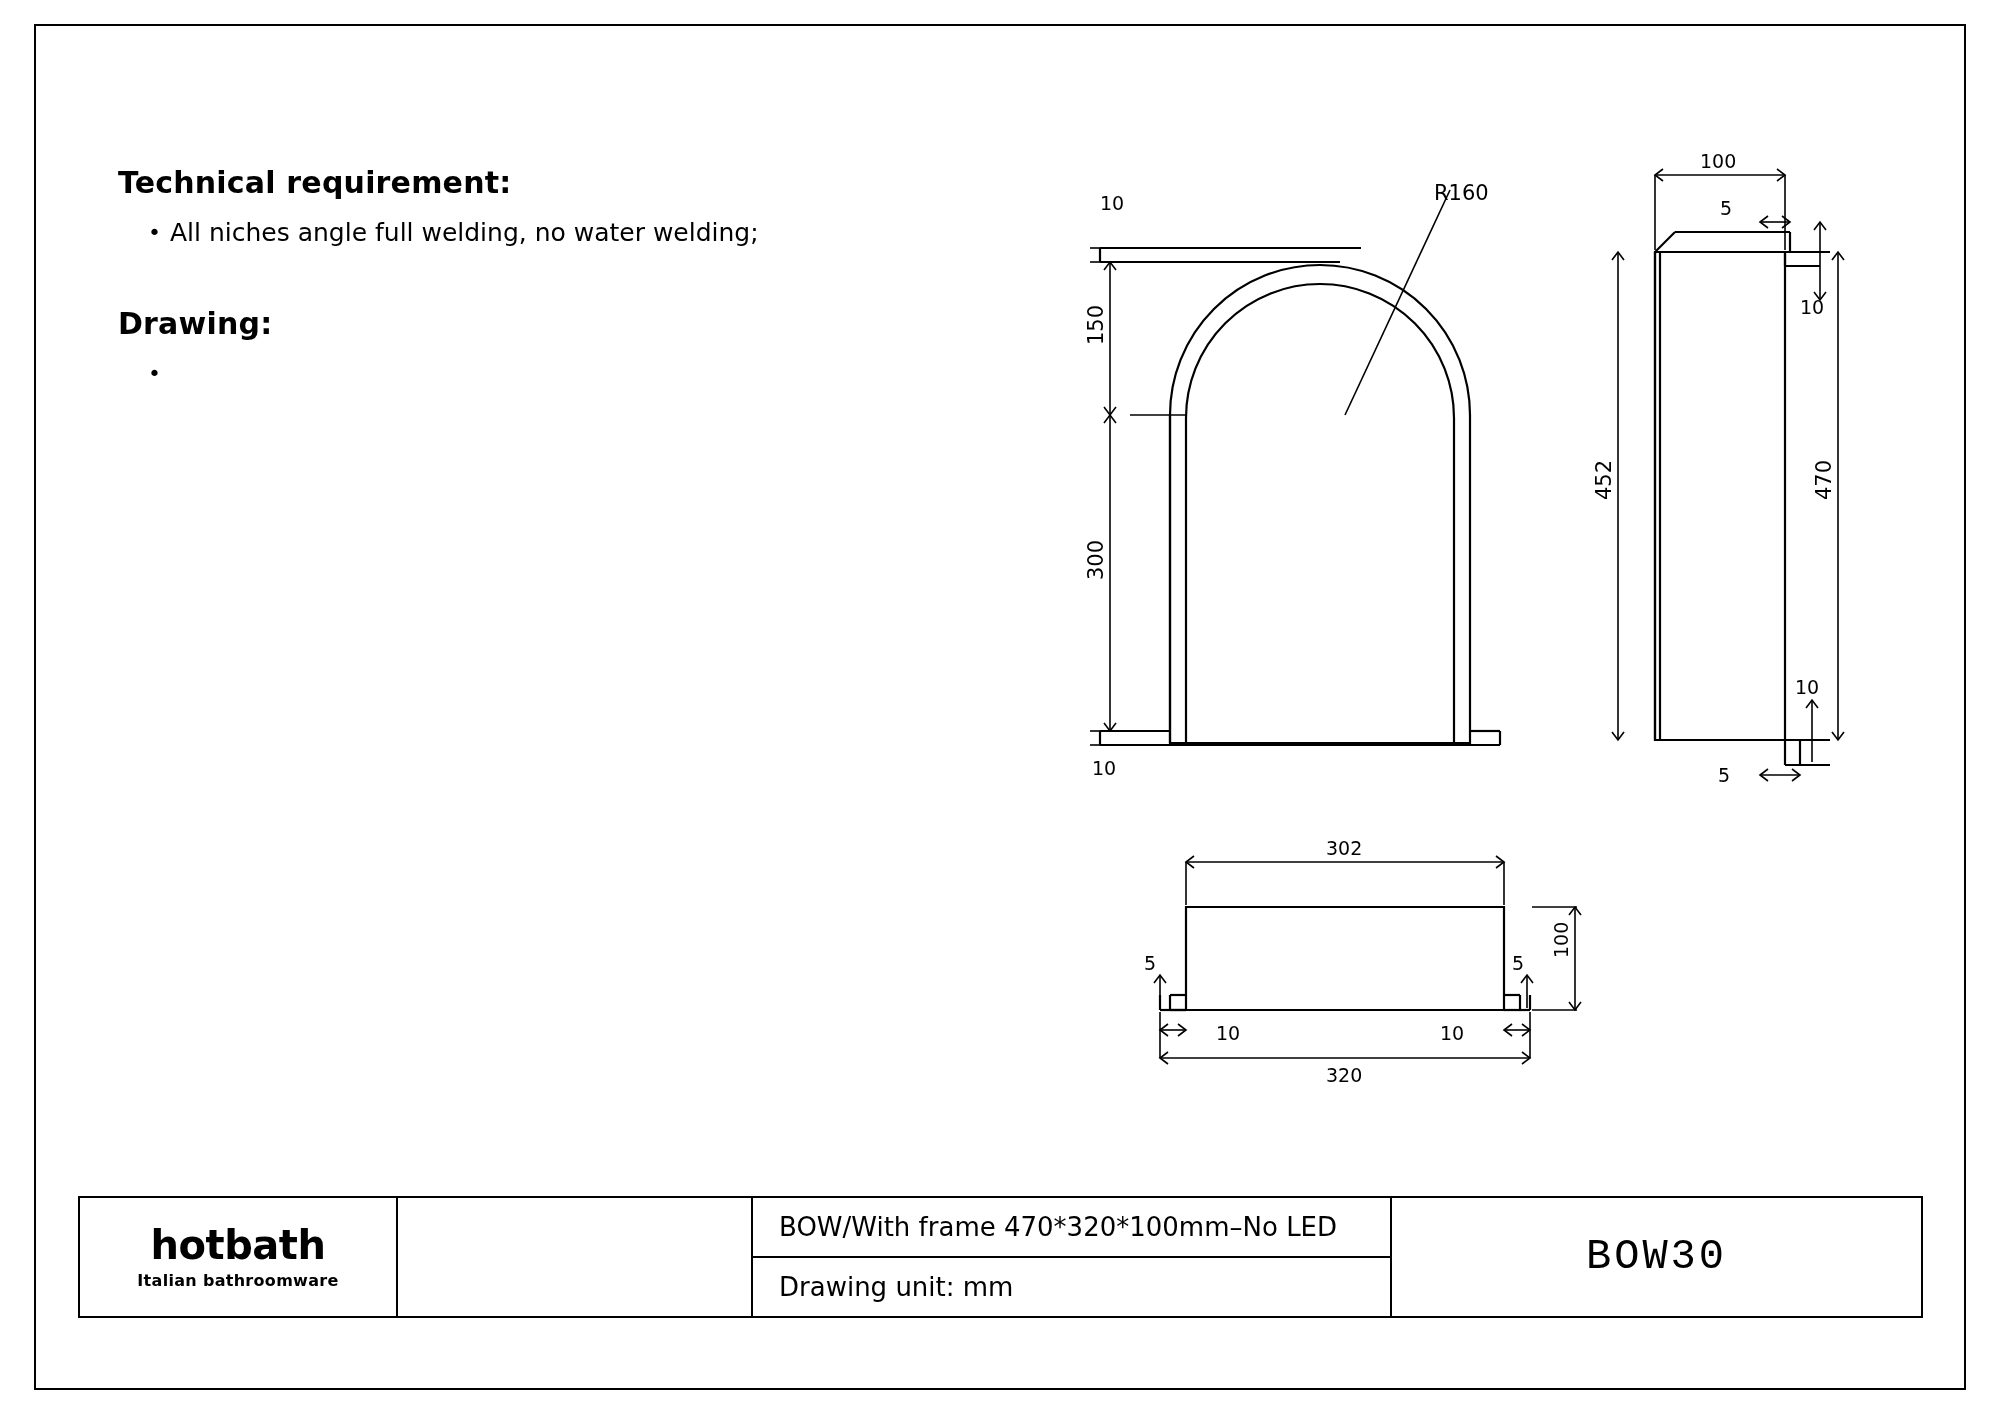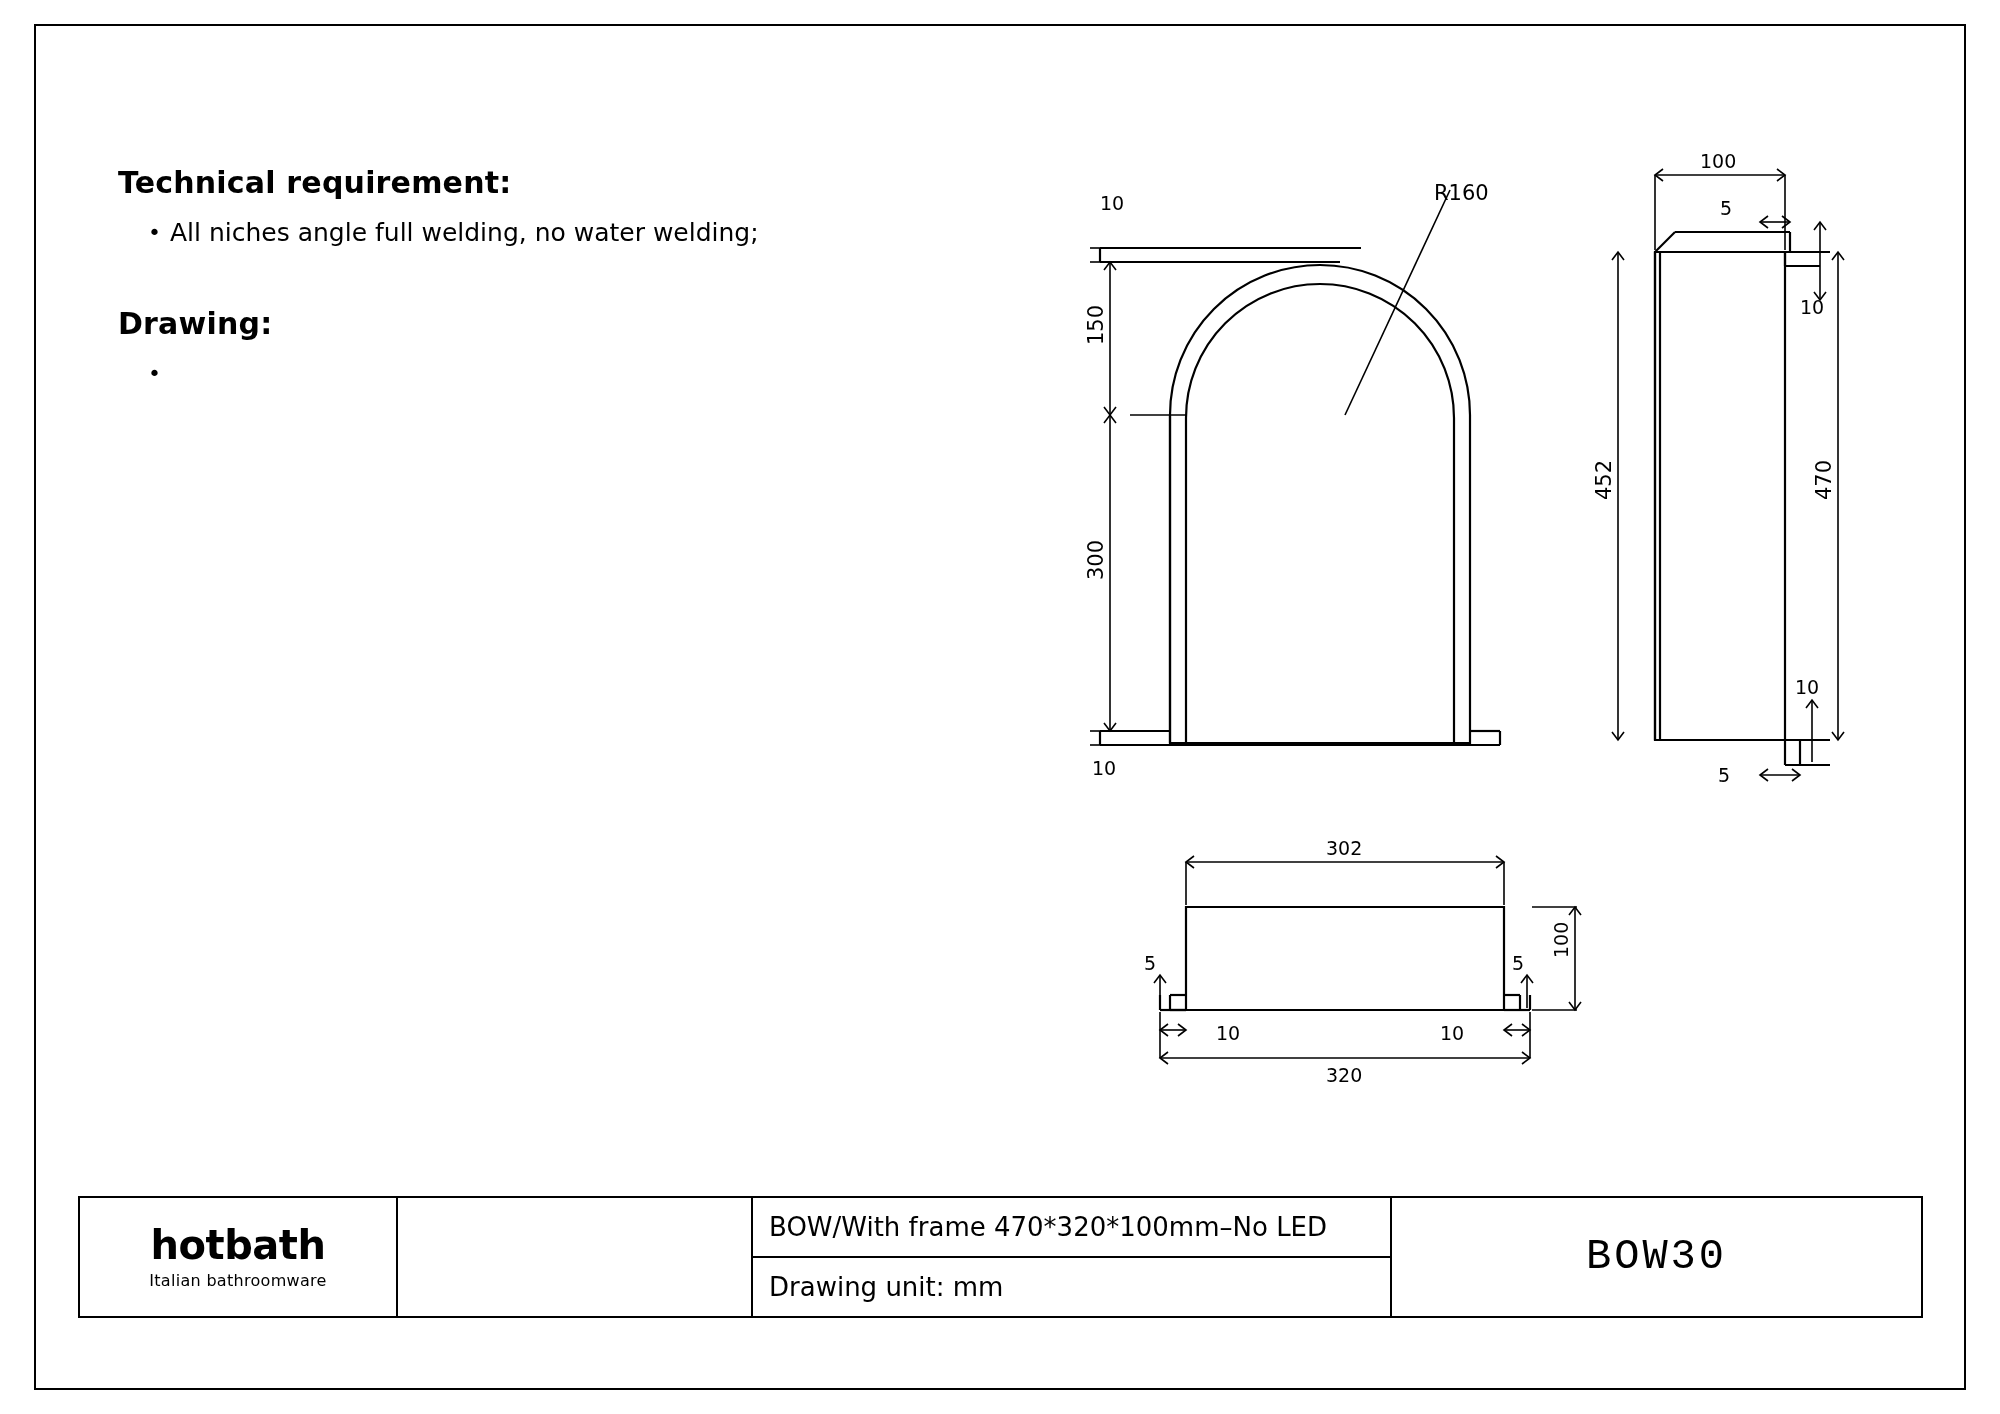--- a/index.html
+++ b/index.html
@@ -100,38 +100,39 @@
   .logo-main {
     font-size: 40px;
     font-weight: bold;
     letter-spacing: -0.5px;
     line-height: 1;
   }
   .logo-sub {
     font-size: 16px;
     margin-top: 6px;
     letter-spacing: 0.3px;
+    font-weight: bold;
   }
   .tb-blank {
     width: 355px;
     border-right: 2px solid #000;
     box-sizing: border-box;
   }
   .tb-mid {
     flex: 1;
     border-right: 2px solid #000;
     box-sizing: border-box;
     display: flex;
     flex-direction: column;
   }
   .tb-mid-row {
     flex: 1;
     display: flex;
     align-items: center;
-    padding-left: 16px;
+    padding-left: 26px;
     font-size: 26px;
   }
   .tb-mid-row.top {
     border-bottom: 2px solid #000;
   }
   .tb-code {
     width: 529px;
     display: flex;
     align-items: center;
     justify-content: center;

